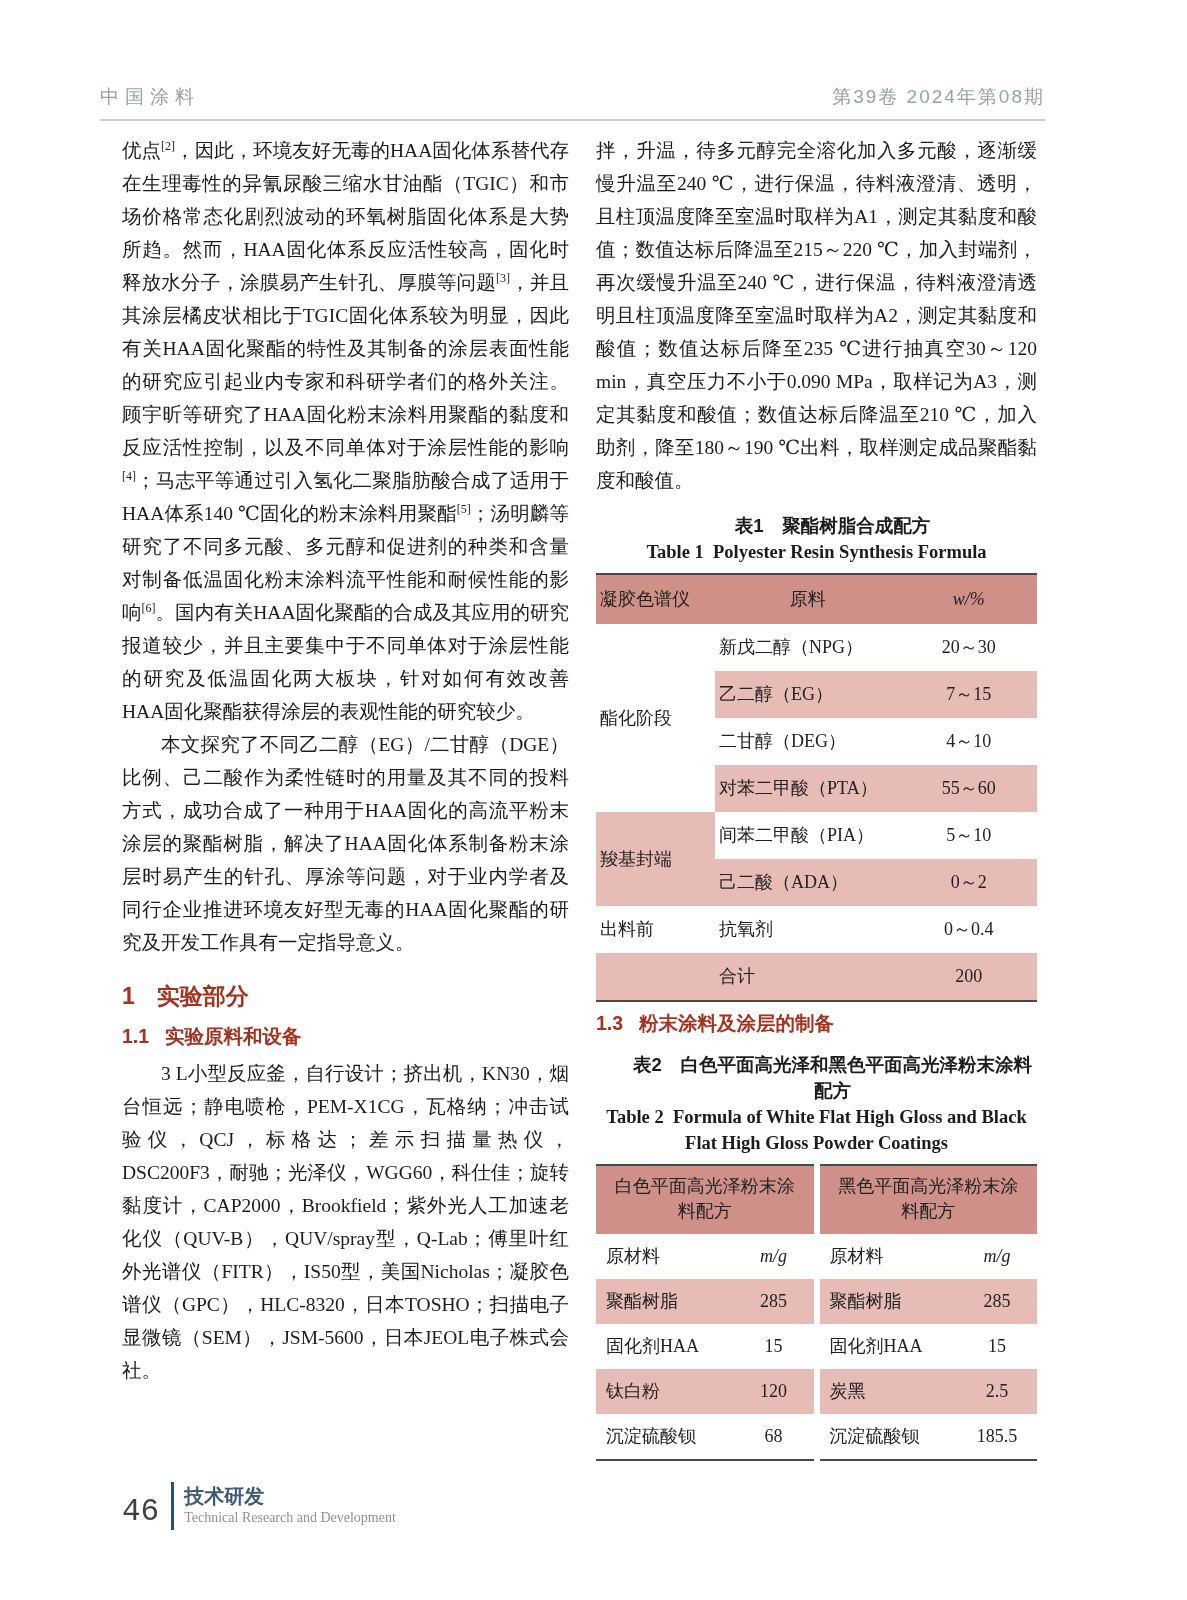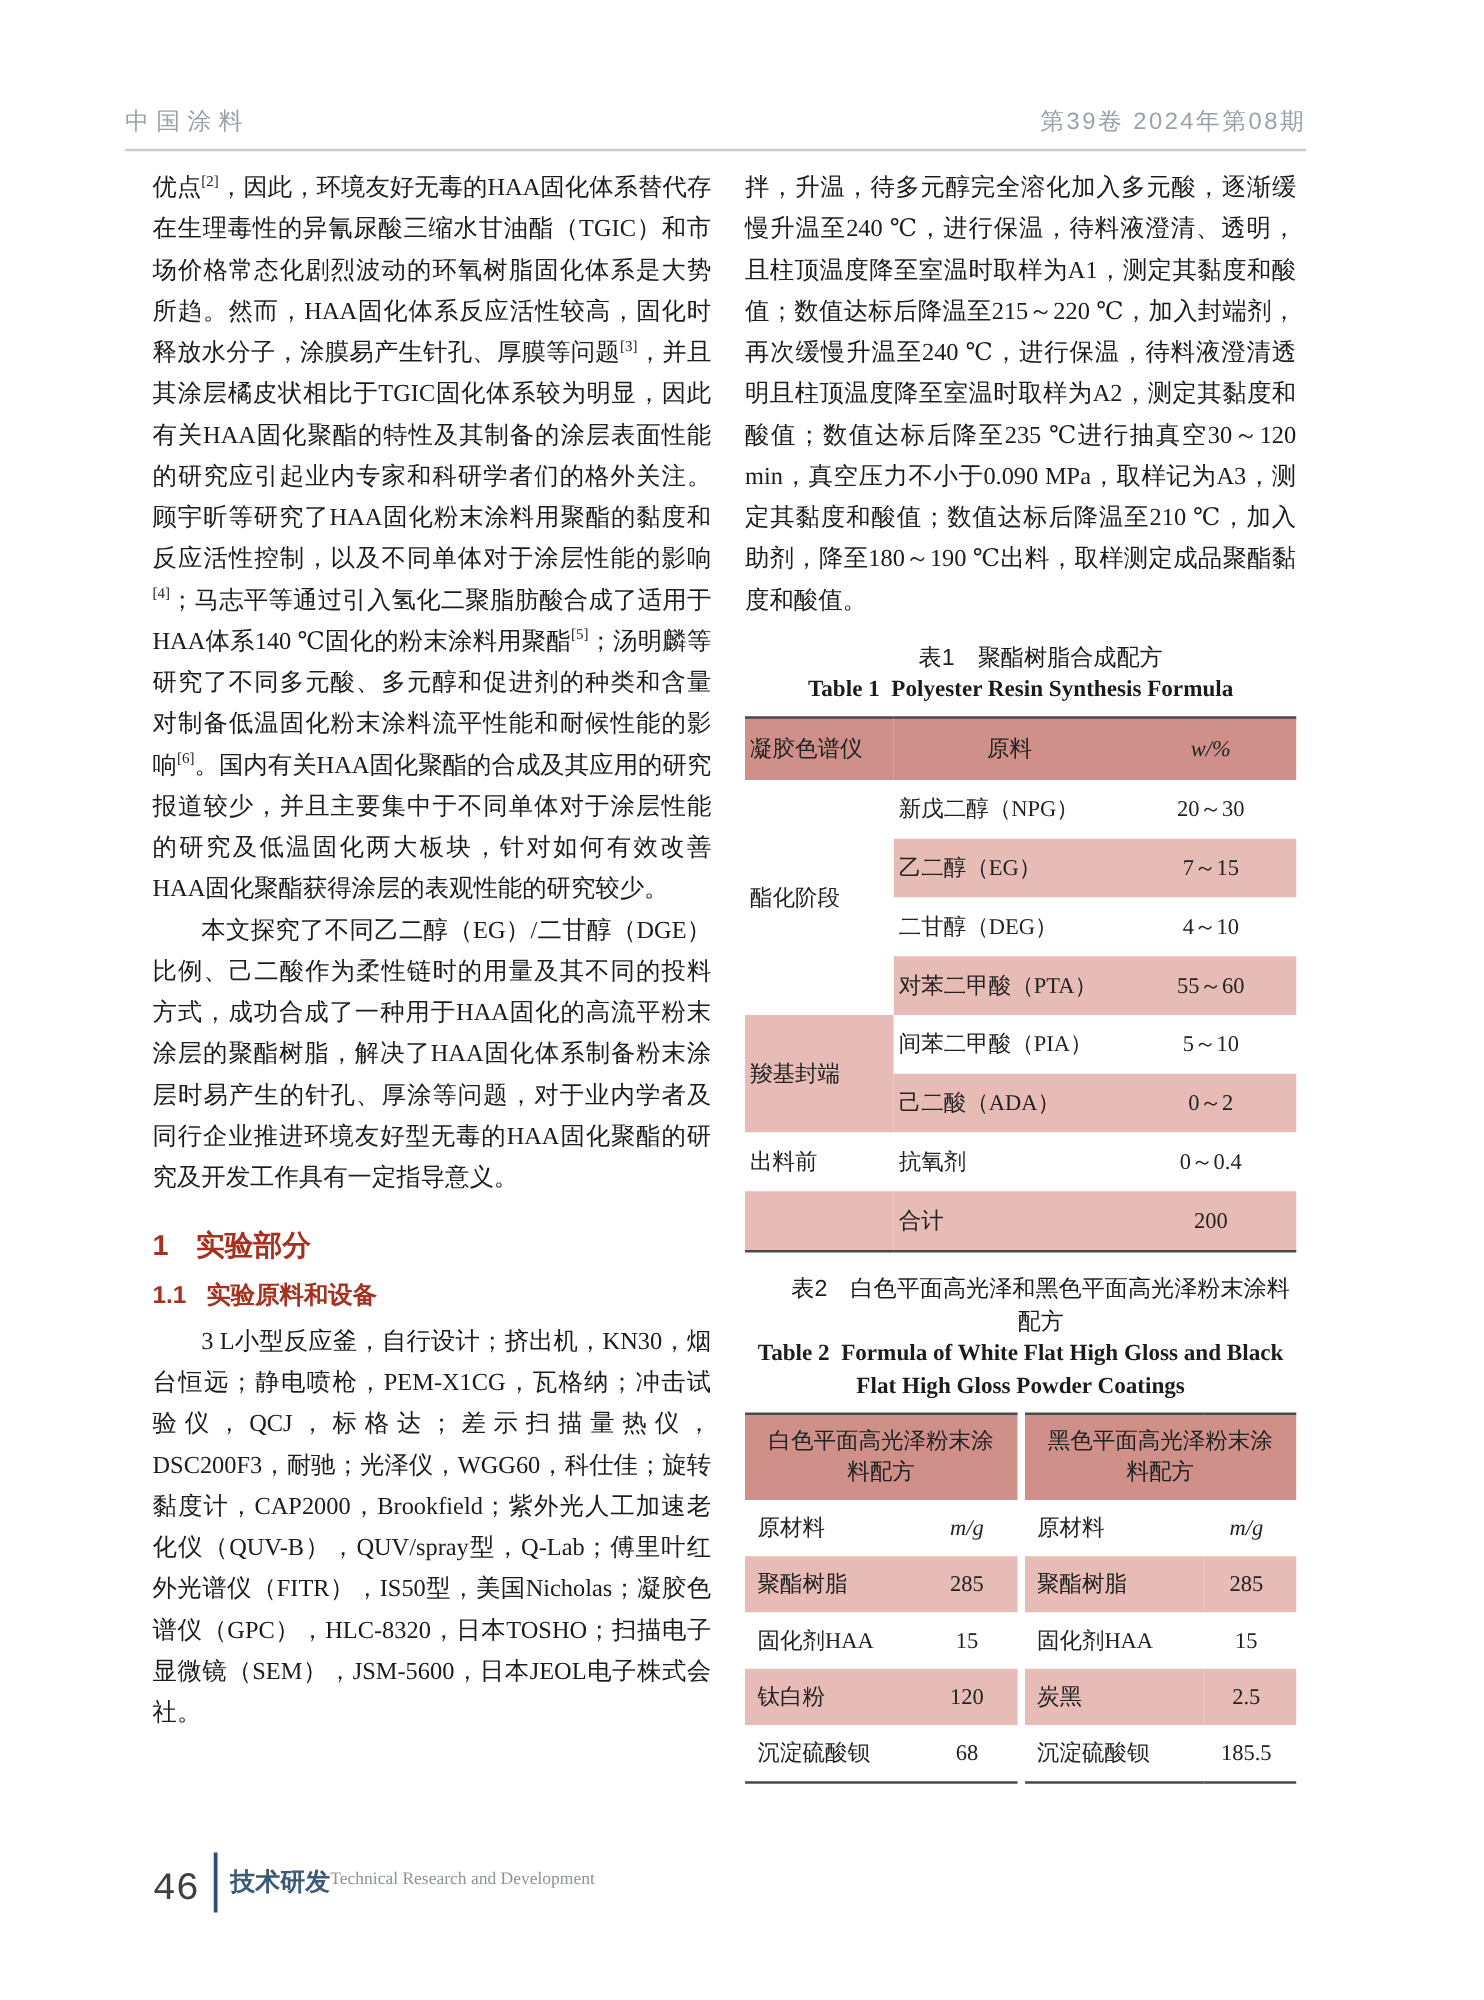--- a/index.html
+++ b/index.html
@@ -33,21 +33,21 @@
   }
   .h1 .num { margin-right:22px; }
   .h2 {
     font-family:"Liberation Sans","DejaVu Sans",sans-serif; font-weight:bold;
     color:#a5311f; font-size:19.5px; line-height:26px; margin:10px 0 8px 0;
     text-align:left;
   }
   .h2 .num { margin-right:16px; }
   
   .cap-zh {
-    font-family:"Liberation Sans","DejaVu Sans",sans-serif; font-weight:normal;
+    font-family:"Liberation Sans","DejaVu Sans",sans-serif; font-weight:bold;
     font-size:18.5px; line-height:26px; text-align:center; text-indent:0; margin-top:16px;margin-left:32px;
   }
   .cap-en {
     font-family:"Liberation Serif","DejaVu Serif",serif; font-weight:bold;
     font-size:18.5px; line-height:26px; text-align:center; text-indent:0; margin-bottom:8px;
   }
   
   .tbl {
     border-collapse:collapse; width:100%; font-size:18px; color:#222;
     border-top:2px solid #4a4a4a; border-bottom:2px solid #4a4a4a;
@@ -72,21 +72,21 @@
   .t2 td { padding:6px 8px; }
   .t2 .mat { width:66%; padding-left:10px; }
   .t2 .val { width:34%; padding-right:14px; }
   
   .footer { position:absolute; left:122px; top:1482px; display:flex; align-items:center; }
   .pageno {
     font-family:Liberation Mono, monospace;
     font-size:31px; color:#404040; margin-right:12px; padding-top:10px;
   }
   .fbar { width:3px; height:48px; background:#2f4e74; margin-right:10px; }
-  .fcol { display:flex; }
+  .fcol { display:flex; flex-direction:column; }
   .fzh {
     font-family:"Liberation Sans","DejaVu Sans",sans-serif; font-weight:bold;
     font-size:20px; color:#3c5a78; line-height:24px;
   }
   .fen {
     font-family:"Liberation Serif","DejaVu Serif",serif;
     font-size:14px; color:#8d9298; line-height:20px;
   }
   .mt8 { margin-top:8px; }
 </style>
@@ -162,20 +162,23 @@
           <td class="val bg-w">0～0.4</td>
         </tr>
         <tr>
           <td class="bg-p"></td>
           <td class="mat bg-p">合计</td>
           <td class="val bg-p">200</td>
         </tr>
       </tbody>
     </table>
 
+    <div class="h2 mt8">
+      <span class="num">1.3</span><span>粉末涂料及涂层的制备</span>
+    </div>
 
     <p class="cap-zh">表2　白色平面高光泽和黑色平面高光泽粉末涂料配方</p>
     <p class="cap-en">Table 2 Formula of White Flat High Gloss and Black Flat High Gloss Powder Coatings</p>
 
     <div class="t2wrap">
 
       <table class="tbl t2">
         <thead>
           <tr>
             <th colspan="2" class="t2hd">白色平面高光泽粉末涂料配方</th>

